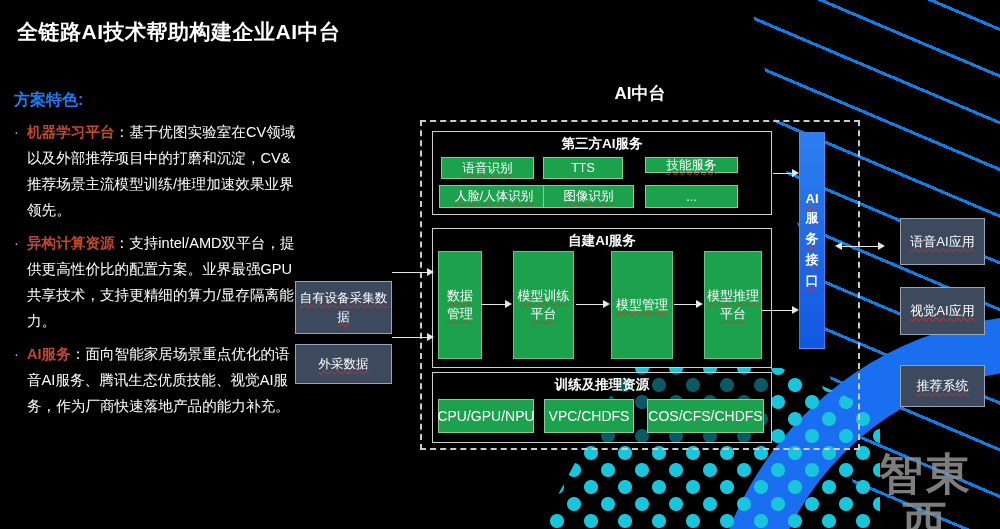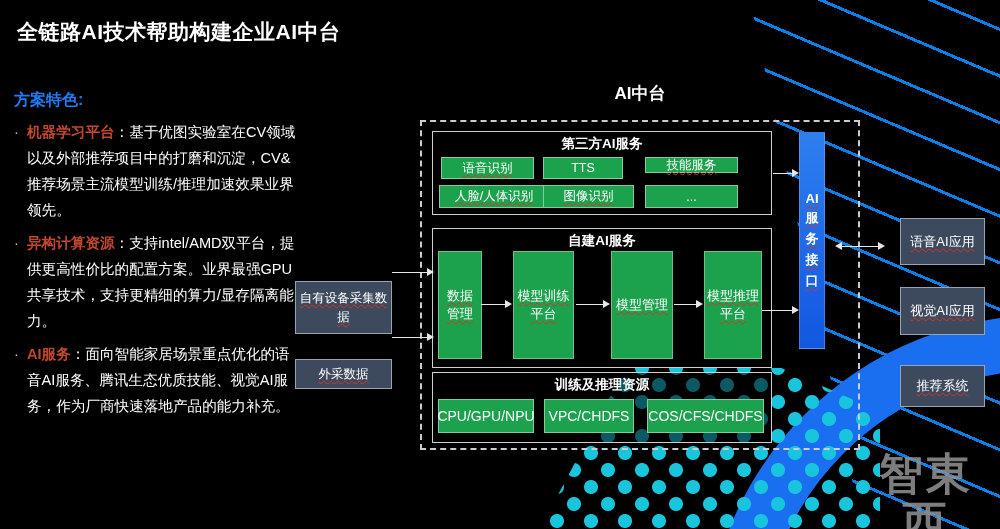--- a/index.html
+++ b/index.html
@@ -149,21 +149,21 @@
         <span>VPC/CHDFS</span>
       </div>
     <div class="chip" style="left:214px;top:26px;width:117px;height:34px;font-size:14px;">
         <span>COS/CFS/CHDFS</span>
       </div>
   </div>
 
   <div class="inputbox" style="top:249px;height:53px;">
       <span class="sq">自有设备采集数据</span>
     </div>
-  <div class="inputbox" style="top:327px;height:30px;">
+  <div class="inputbox" style="top:312px;height:40px;">
       <span class="sq">外采数据</span>
     </div>
 
   <div class="bar">
     <span class="sq">AI</span>
     <span class="sq">服</span>
     <span class="sq">务</span>
     <span class="sq">接</span>
     <span class="sq">口</span>
   </div>

